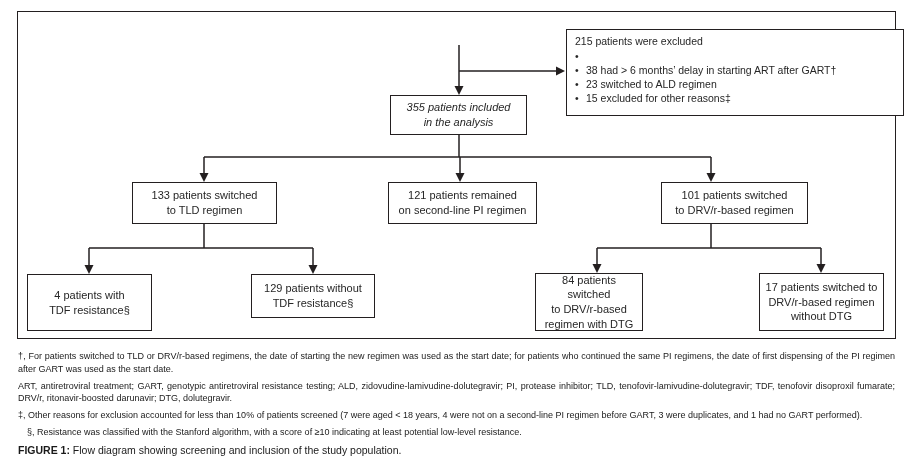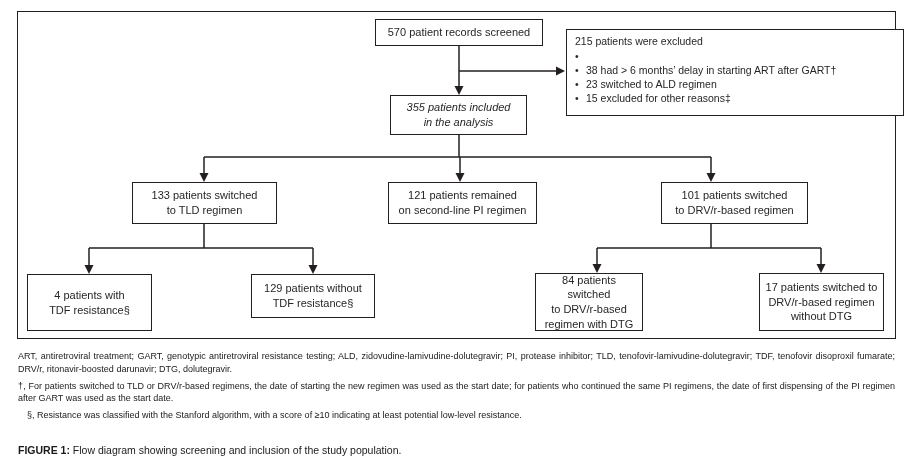--- a/index.html
+++ b/index.html
@@ -81,21 +81,20 @@
     <polygon points="308.5,265 317.5,265 313,274"></polygon>
 
     <line x1="711" y1="224" x2="711" y2="248"></line>
     <polyline points="597,248 821,248"></polyline>
     <line x1="597" y1="248" x2="597" y2="265"></line>
     <polygon points="592.5,264 601.5,264 597,273"></polygon>
     <line x1="821" y1="248" x2="821" y2="265"></line>
     <polygon points="816.5,264 825.5,264 821,273"></polygon>
   </svg>
 
-  <div class="box" style="left:375px;top:19px;width:168px;height:27px;">570 patient records screened</div>
 
   <div class="excluded-box">
     <p class="ex-title">215 patients were excluded</p>
     <ul>
       <li>
         <span class="bullet">•</span>
       </li>
       <li>
         <span class="bullet">•</span>
         <span>38 had &gt; 6 months’ delay in starting ART after GART†</span>
@@ -131,22 +130,23 @@
 
   <div class="box" style="left:535px;top:273px;width:108px;height:58px;">84 patients switched
 to DRV/r-based
 regimen with DTG</div>
 
   <div class="box" style="left:759px;top:273px;width:125px;height:58px;">17 patients switched to
 DRV/r-based regimen
 without DTG</div>
 
   <div class="footnotes">
+    <p>†, For patients switched to TLD or DRV/r-based regimens, the date of starting the new regimen was used as the start date; for patients who continued the same PI regimens, the date of first dispensing of the PI regimen after GART was used as the start date.</p>
     <p>ART, antiretroviral treatment; GART, genotypic antiretroviral resistance testing; ALD, zidovudine-lamivudine-dolutegravir; PI, protease inhibitor; TLD, tenofovir-lamivudine-dolutegravir; TDF, tenofovir disoproxil fumarate; DRV/r, ritonavir-boosted darunavir; DTG, dolutegravir.</p>
-    <p>†, For patients switched to TLD or DRV/r-based regimens, the date of starting the new regimen was used as the start date; for patients who continued the same PI regimens, the date of first dispensing of the PI regimen after GART was used as the start date.</p>
+    <p>‡, Other reasons for exclusion accounted for less than 10% of patients screened (7 were aged &lt; 18 years, 4 were not on a second-line PI regimen before GART, 3 were duplicates, and 1 had no GART performed).</p>
     <p class="single">§, Resistance was classified with the Stanford algorithm, with a score of ≥10 indicating at least potential low-level resistance.</p>
   </div>
 
   <div class="caption">
     <span class="cap-label">FIGURE 1:</span><span> Flow diagram showing screening and inclusion of the study population.</span>
   </div>
 
 </div>
 
 </body></html>

